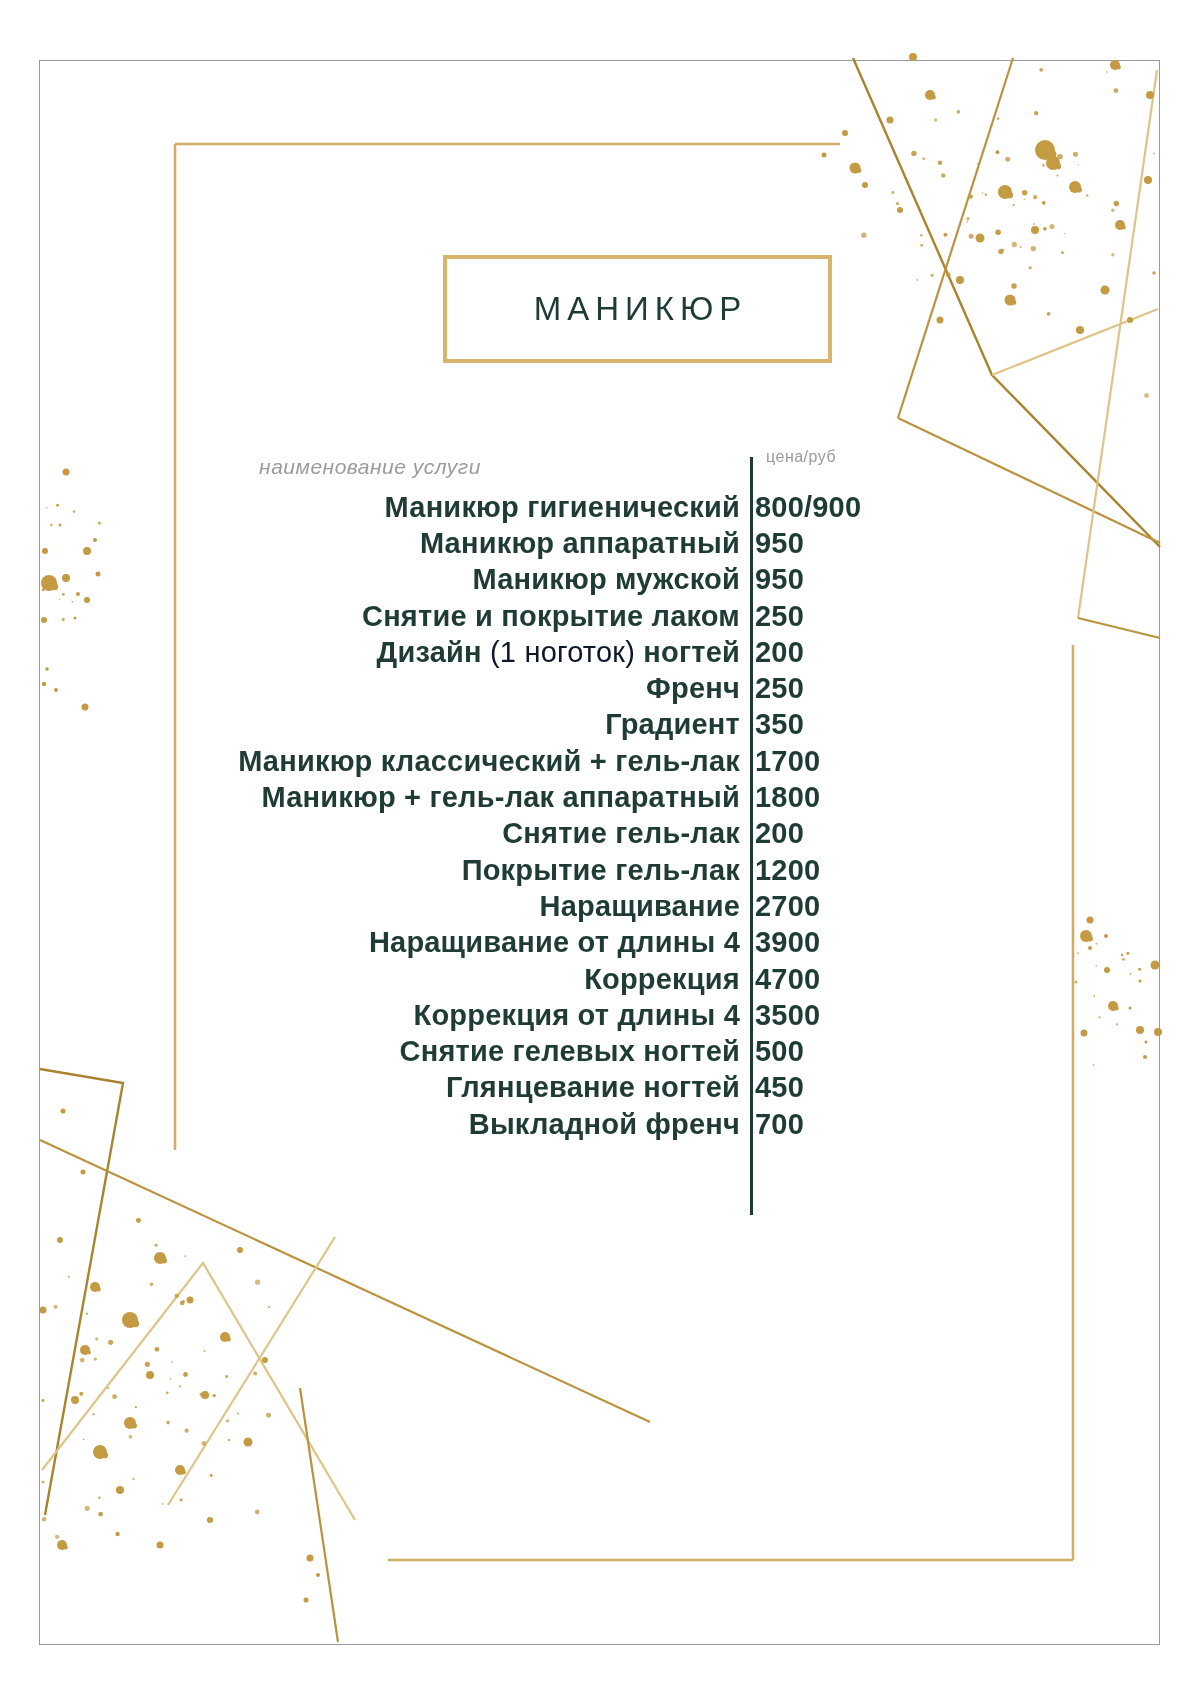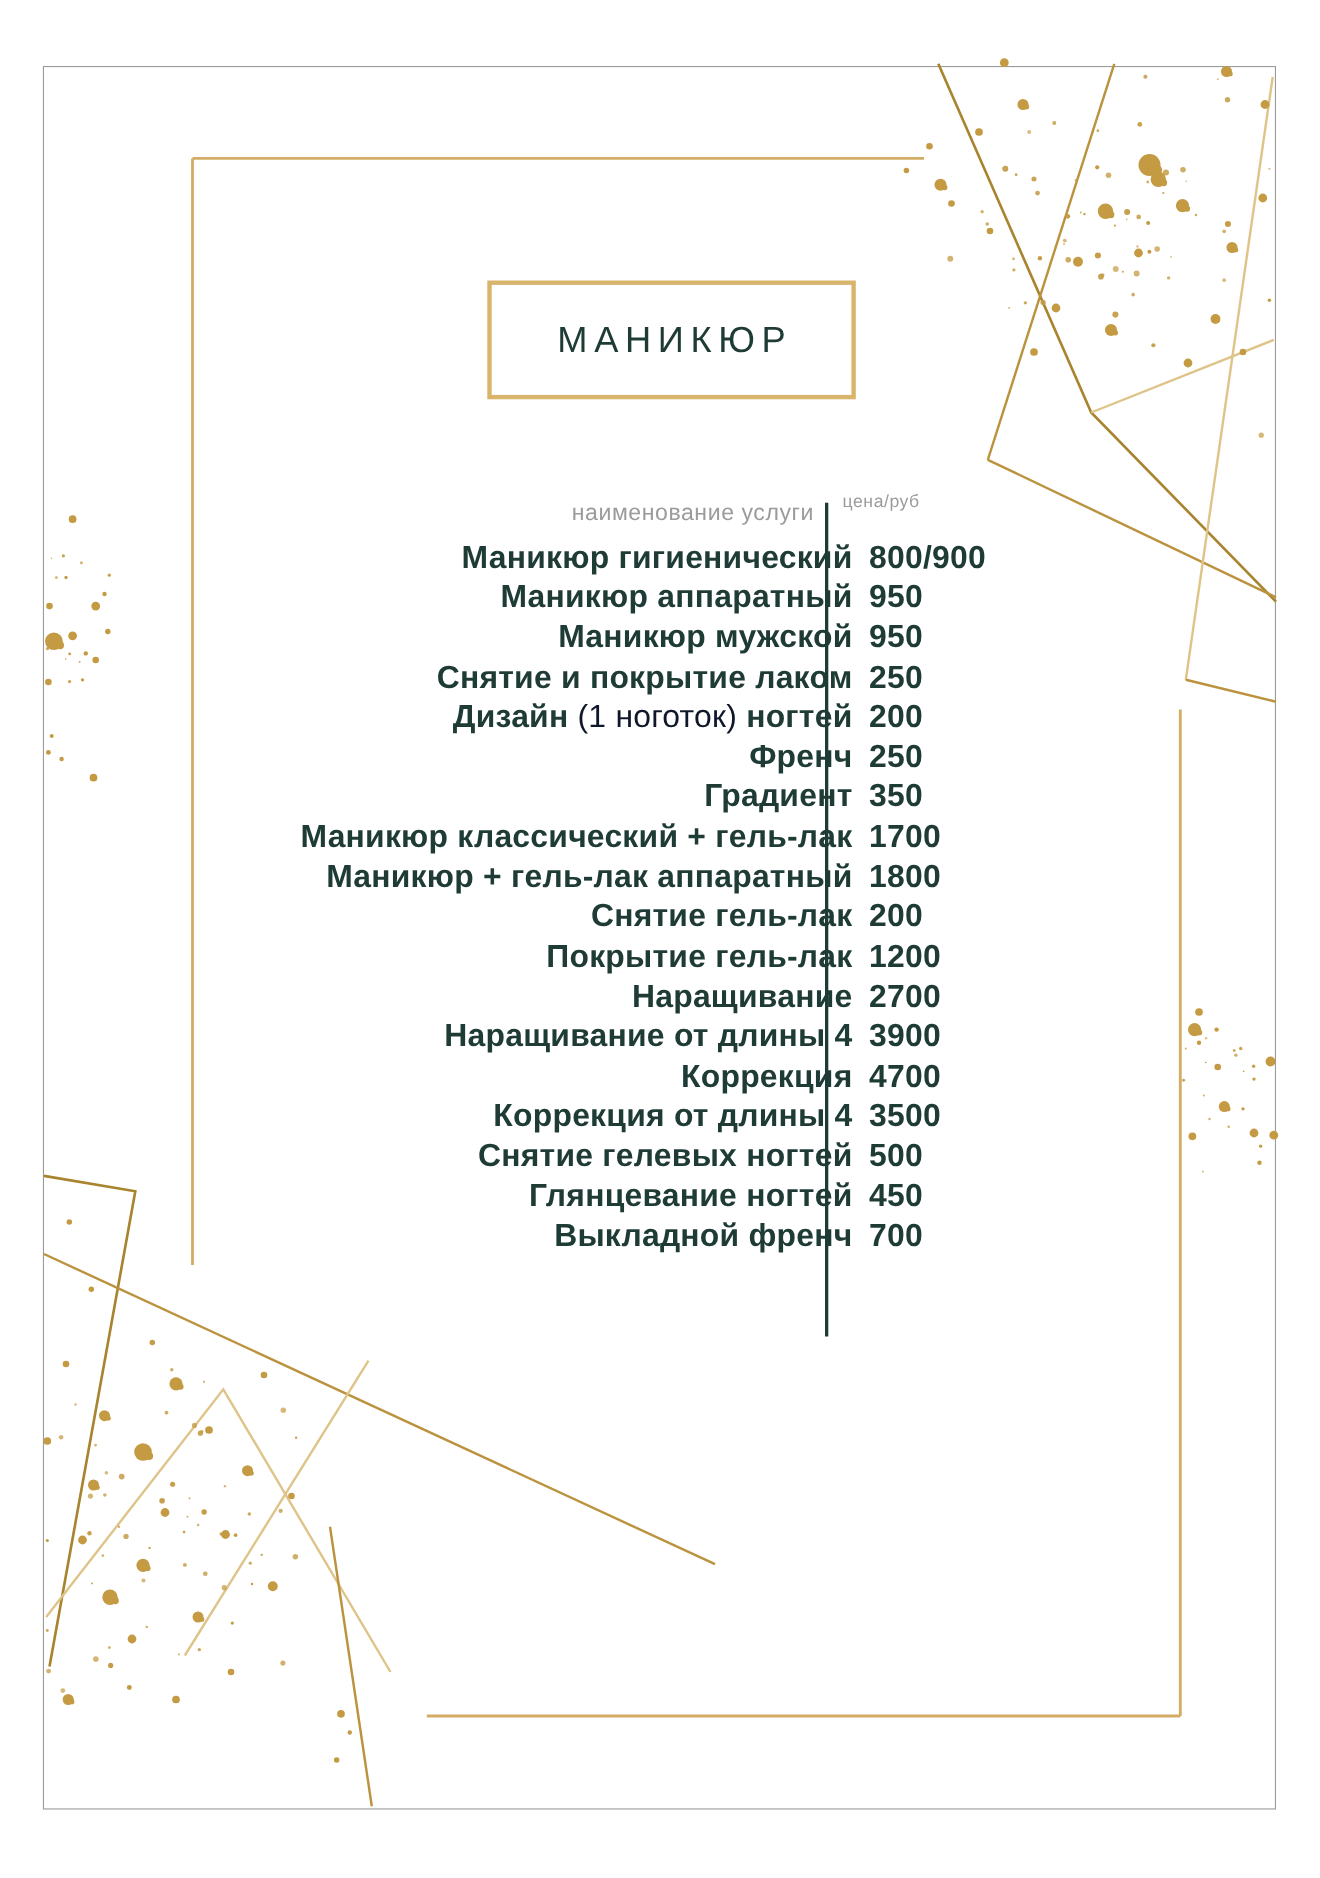--- a/index.html
+++ b/index.html
@@ -13,42 +13,42 @@
   .page{
     position:relative;width:1200px;height:1707px;overflow:hidden;background:#fff;
     font-family:"Liberation Sans","DejaVu Sans",sans-serif;color:var(--text);
   }
   .outer-border{
     position:absolute;left:39px;top:60px;width:1119px;height:1583px;
     border:1.5px solid var(--border-gray);
   }
   .decor{position:absolute;left:0;top:0;width:1200px;height:1707px;z-index:1;}
   .title-box{
-    position:absolute;left:443px;top:255px;width:335px;height:108px;
+    position:absolute;left:443px;top:255px;width:389px;height:108px;
     border:4px solid var(--box-gold);box-sizing:border-box;
     display:flex;align-items:center;justify-content:center;z-index:2;background:transparent;
   }
   .title{
     font-size:33px;font-weight:500;letter-spacing:6px;padding-left:6px;color:var(--text);
   }
   .col-header-name{
-    position:absolute;top:454px;left:0;width:740px;text-align:right;
-    font-size:21px;line-height:26px;color:var(--hdr-gray);letter-spacing:.5px;z-index:2;white-space:nowrap;
+    position:absolute;top:454px;left:0;width:740px;text-align:center;
+    font-size:21px;line-height:26px;color:var(--hdr-gray);letter-spacing:.5px;z-index:2;white-space:nowrap;font-style:italic;
   }
   .col-header-price{
     position:absolute;top:444px;left:766px;font-size:16px;line-height:26px;
     color:var(--hdr-gray);letter-spacing:.5px;z-index:2;white-space:nowrap;
   }
   .divider{
     position:absolute;left:750px;top:457px;width:3px;height:758px;
     background:var(--text);z-index:2;
   }
   .rows{position:absolute;top:489px;left:0;width:1200px;z-index:2;}
   .row{display:flex;height:36.3px;align-items:center;font-size:29px;font-weight:600;letter-spacing:.2px;}
-  .row .name{width:740px;text-align:right;white-space:nowrap;padding-left:35px;}
+  .row .name{width:740px;text-align:right;white-space:nowrap;}
   .row .price{margin-left:15px;white-space:nowrap;}
   .lt{font-weight:400;color:#0f172a;}
 </style>
 </head>
 <body>
 
 <div class="page">
   <div class="outer-border"></div>
 
   <svg class="decor" id="decor" viewBox="0 0 1200 1707" xmlns="http://www.w3.org/2000/svg">

